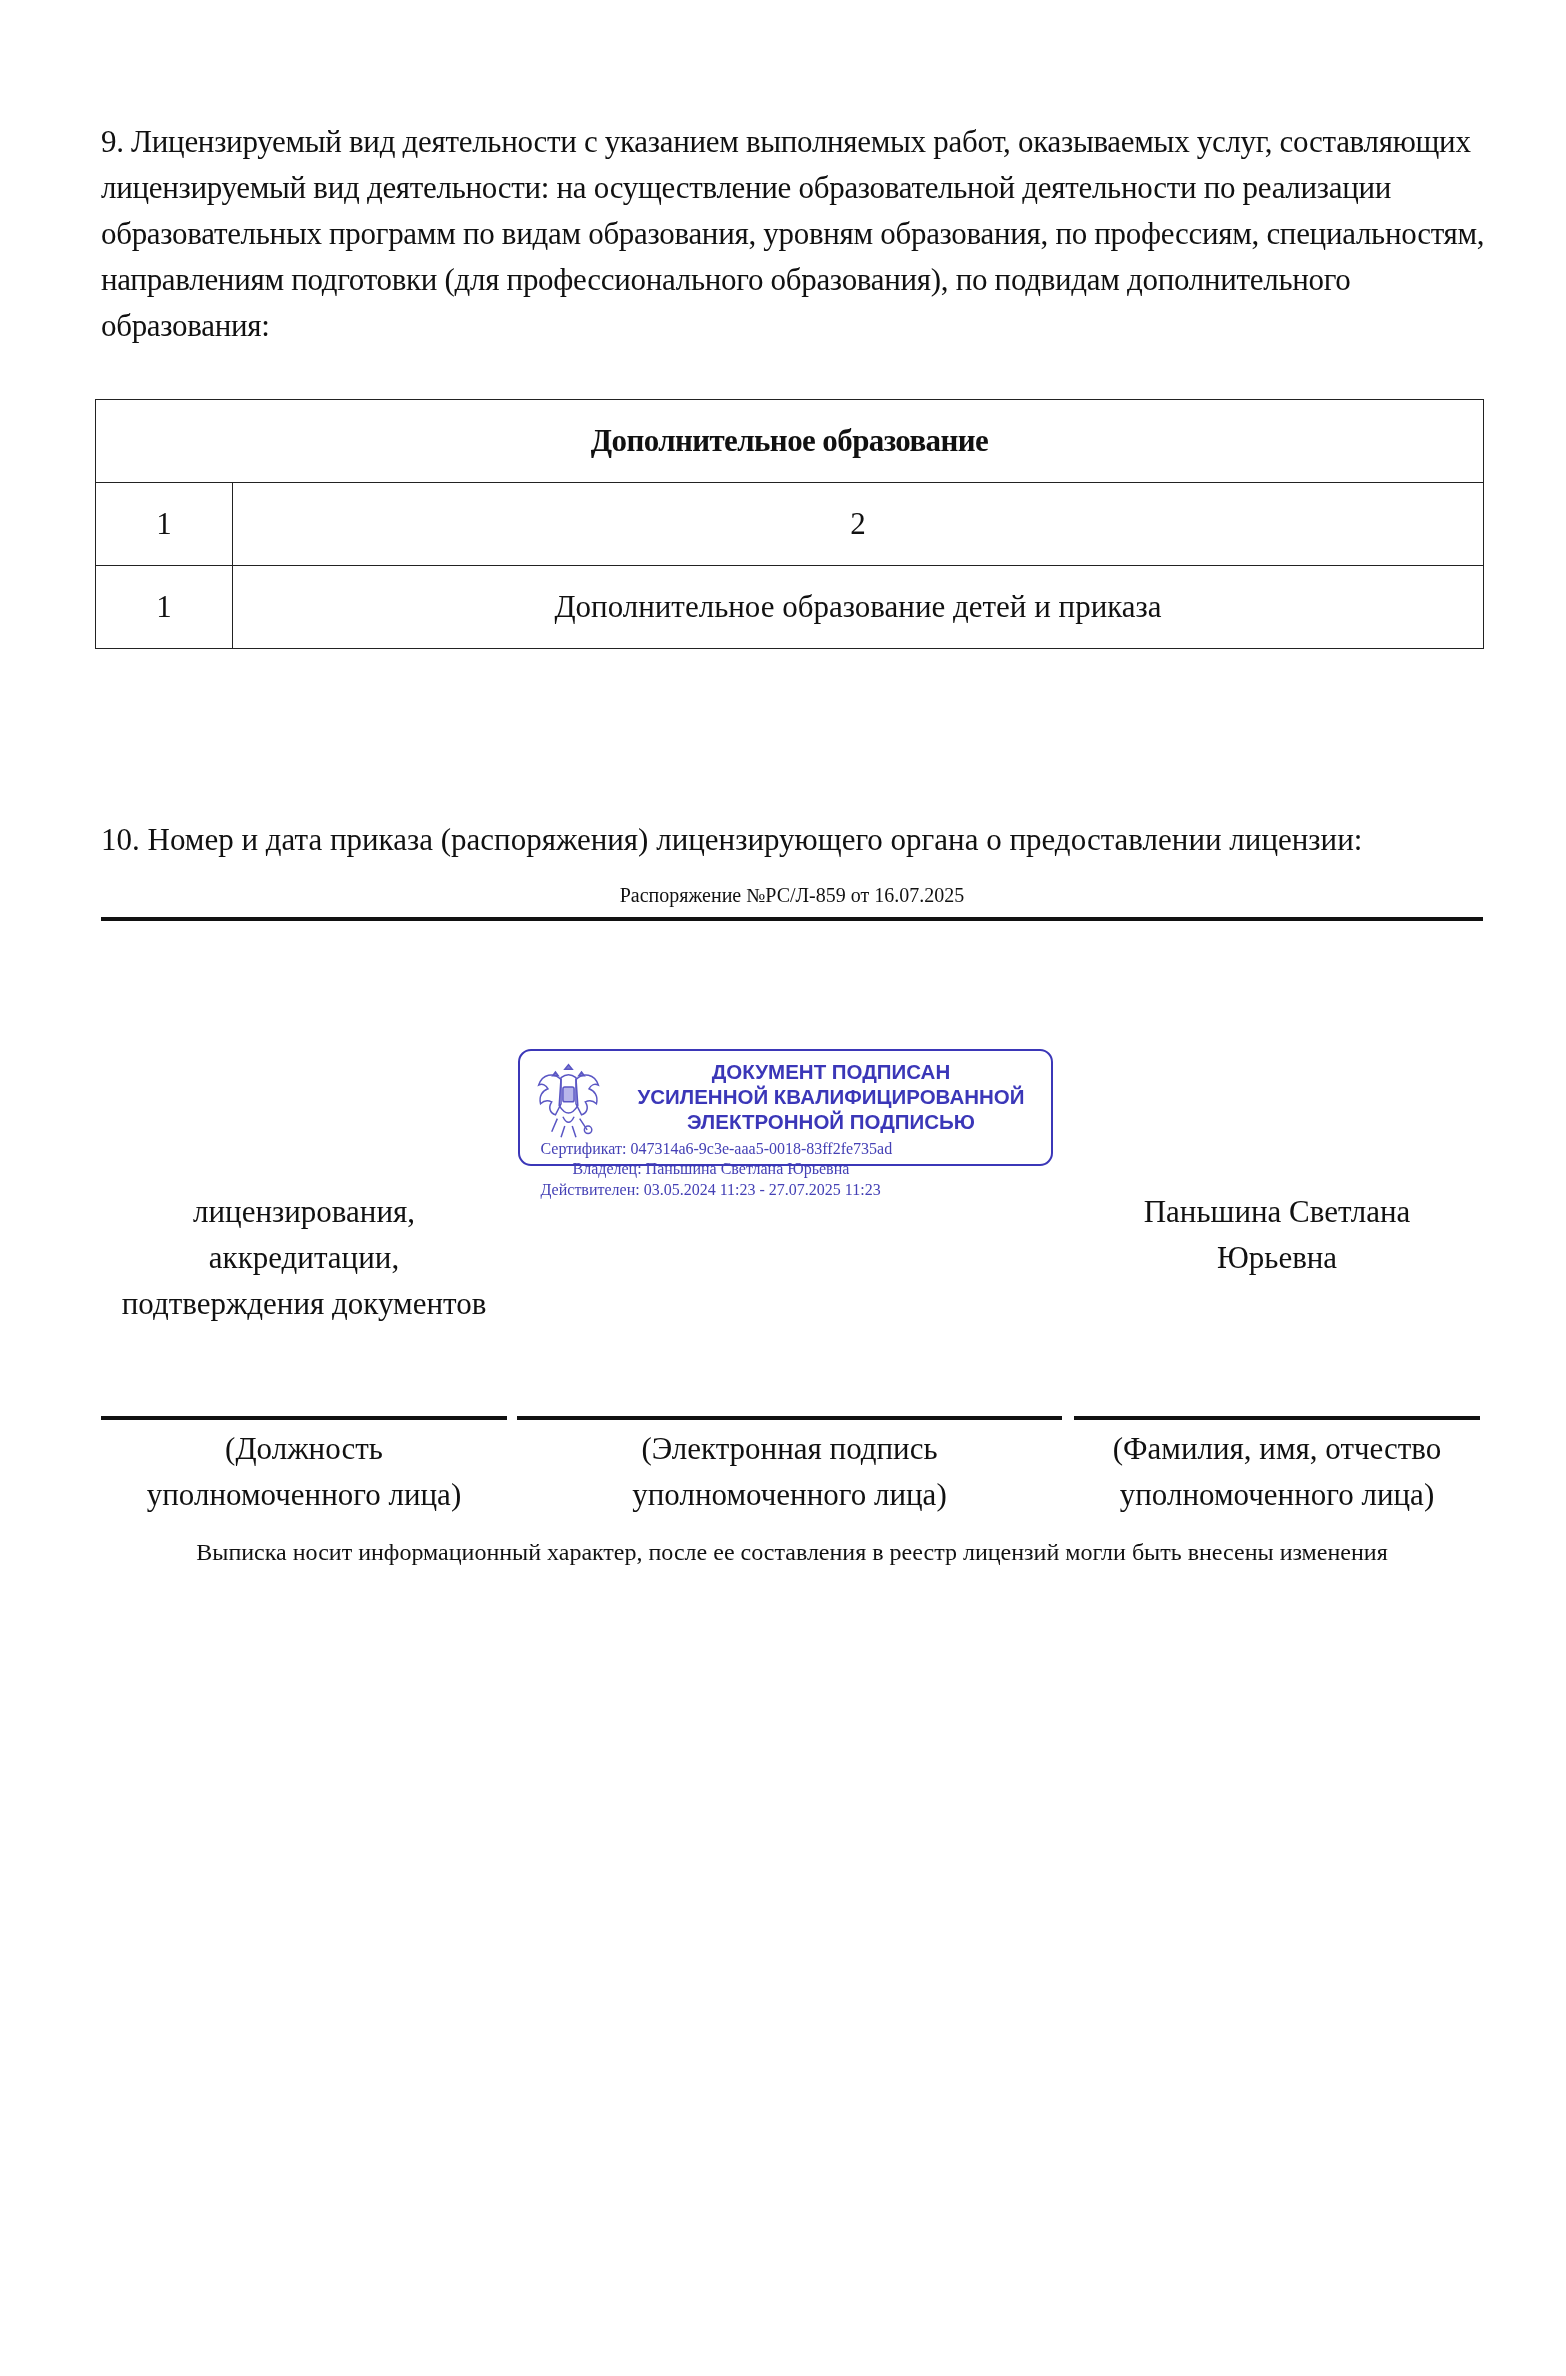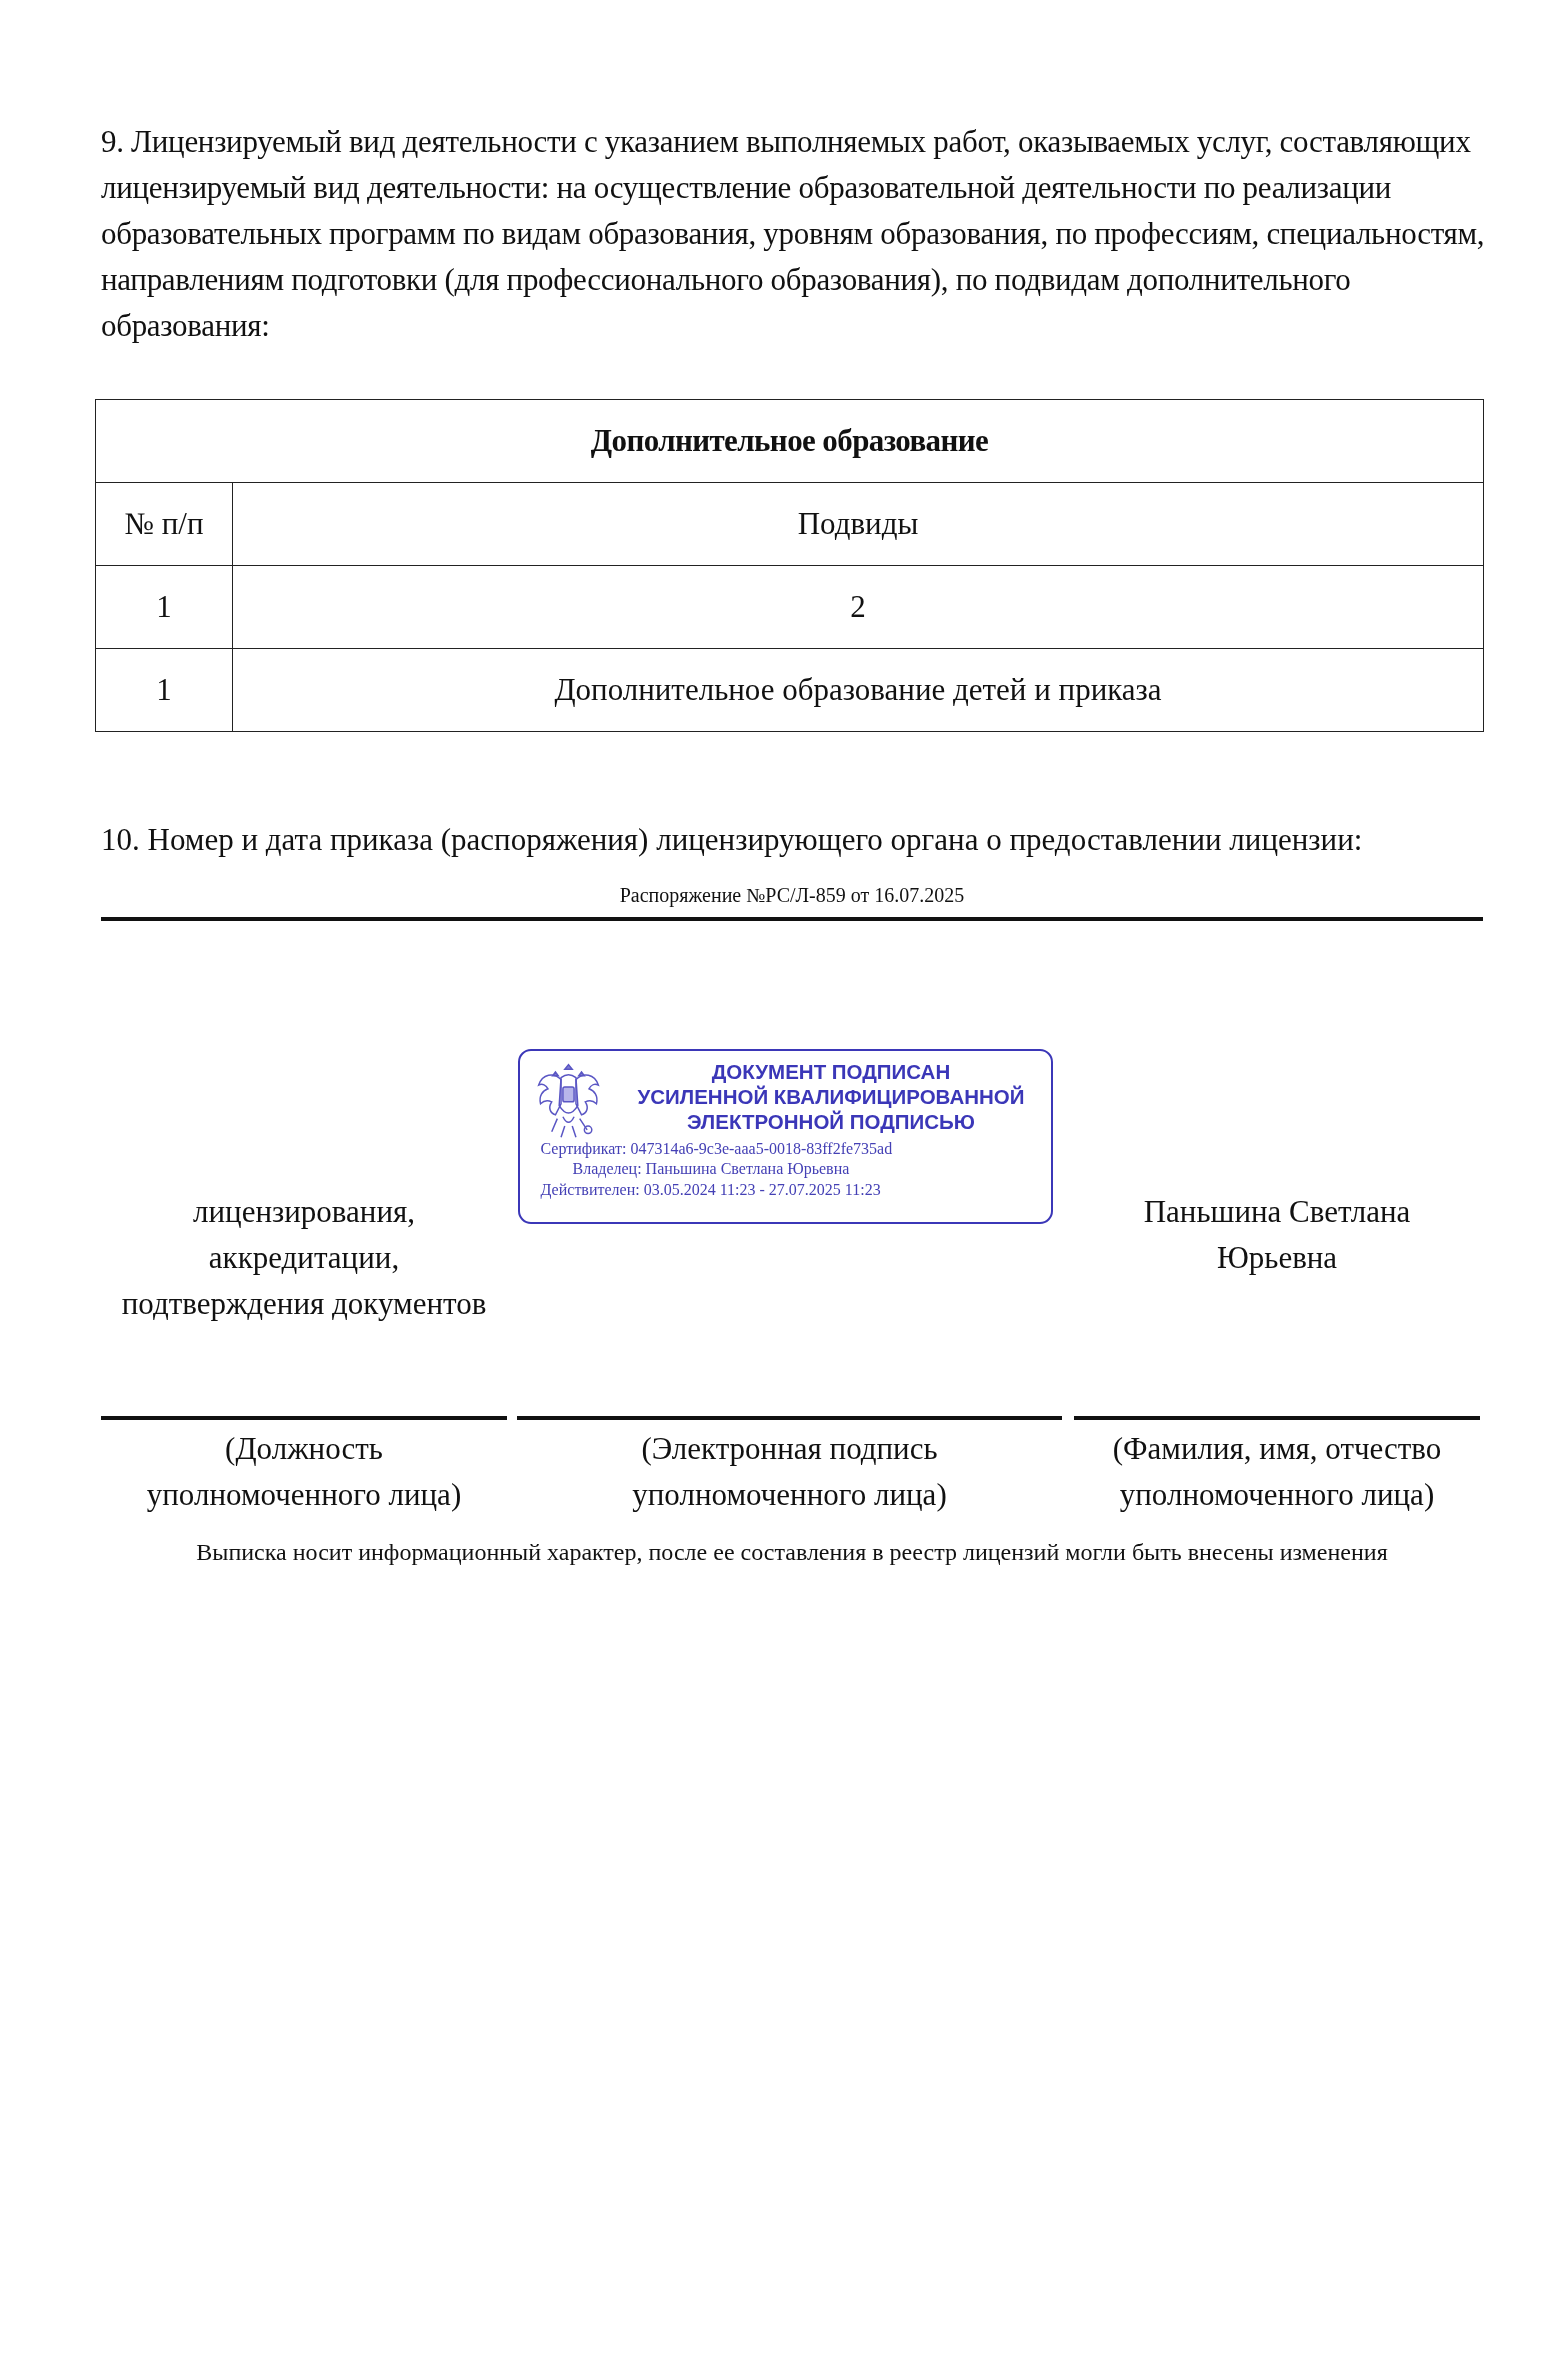--- a/index.html
+++ b/index.html
@@ -7,41 +7,37 @@
          font-family: "Liberation Serif", "DejaVu Serif", serif; color: #111; }
   .abs { position: absolute; }
   .para { left: 101px; top: 119px; width: 1389px; font-size: 31px; line-height: 46px; letter-spacing: -0.3px; }
   table.lic { position: absolute; left: 95px; top: 399px; width: 1389px; border-collapse: collapse; font-size: 31px; }
   table.lic td { border: 1.9px solid #222; text-align: center; vertical-align: middle; height: 82px; padding: 0; }
   table.lic td.num { width: 136px; }
   table.lic .head { font-weight: bold; letter-spacing: -0.6px; }
   .s10 { left: 101px; top: 817px; width: 1389px; font-size: 31px; line-height: 45px; }
   .order { left: 101px; top: 873px; width: 1382px; text-align: center; font-size: 20px; line-height: 45px; }
   .rule { left: 101px; top: 917px; width: 1382px; height: 3.7px; background: #111; }
-  .stamp { left: 518px; top: 1049px; width: 535px; height: 175px; border: 2.8px solid #3b37b8; border-radius: 13px; box-sizing: border-box; color: #3b37b8; }
+  .stamp { left: 518px; top: 1049px; width: 535px; height: 117px; border: 2.8px solid #3b37b8; border-radius: 13px; box-sizing: border-box; color: #3b37b8; }
   .stamp .emblem { position: absolute; left: 13px; top: 7.5px; width: 71px; height: 82px; }
   .stamp .h { position: absolute; left: 93px; width: 436px; text-align: center; font-family: "Liberation Sans", "DejaVu Sans", sans-serif; font-weight: bold; font-size: 20.5px; line-height: 25px; }
   .stamp .d { position: absolute; left: 20.5px; font-size: 16px; line-height: 20.5px; color: #4440b5; }
   .col { position: absolute; text-align: center; font-size: 31px; line-height: 46px; }
   .sigline { position: absolute; top: 1416px; height: 3.7px; background: #111; }
   .footer { left: 101px; top: 1534px; width: 1382px; text-align: center; font-size: 24px; line-height: 37px; }
 </style>
 </head>
 <body>
 
 <div class="abs para">9. Лицензируемый вид деятельности с указанием выполняемых работ, оказываемых услуг, составляющих лицензируемый вид деятельности: на осуществление образовательной деятельности по реализации образовательных программ по видам образования, уровням образования, по профессиям, специальностям, направлениям подготовки (для профессионального образования), по подвидам дополнительного образования:</div>
 
 <table class="lic">
   <tbody>
       <tr>
     <td colspan="2" class="head">Дополнительное образование</td>
-  </tr>
-  <tr>
-    <td class="num">№ п/п</td>
-    <td>Подвиды</td>
   </tr>
   <tr>
     <td class="num">1</td>
     <td>2</td>
   </tr>
   <tr>
     <td class="num">1</td>
     <td>Дополнительное образование детей и приказа</td>
   </tr>
 </tbody>

